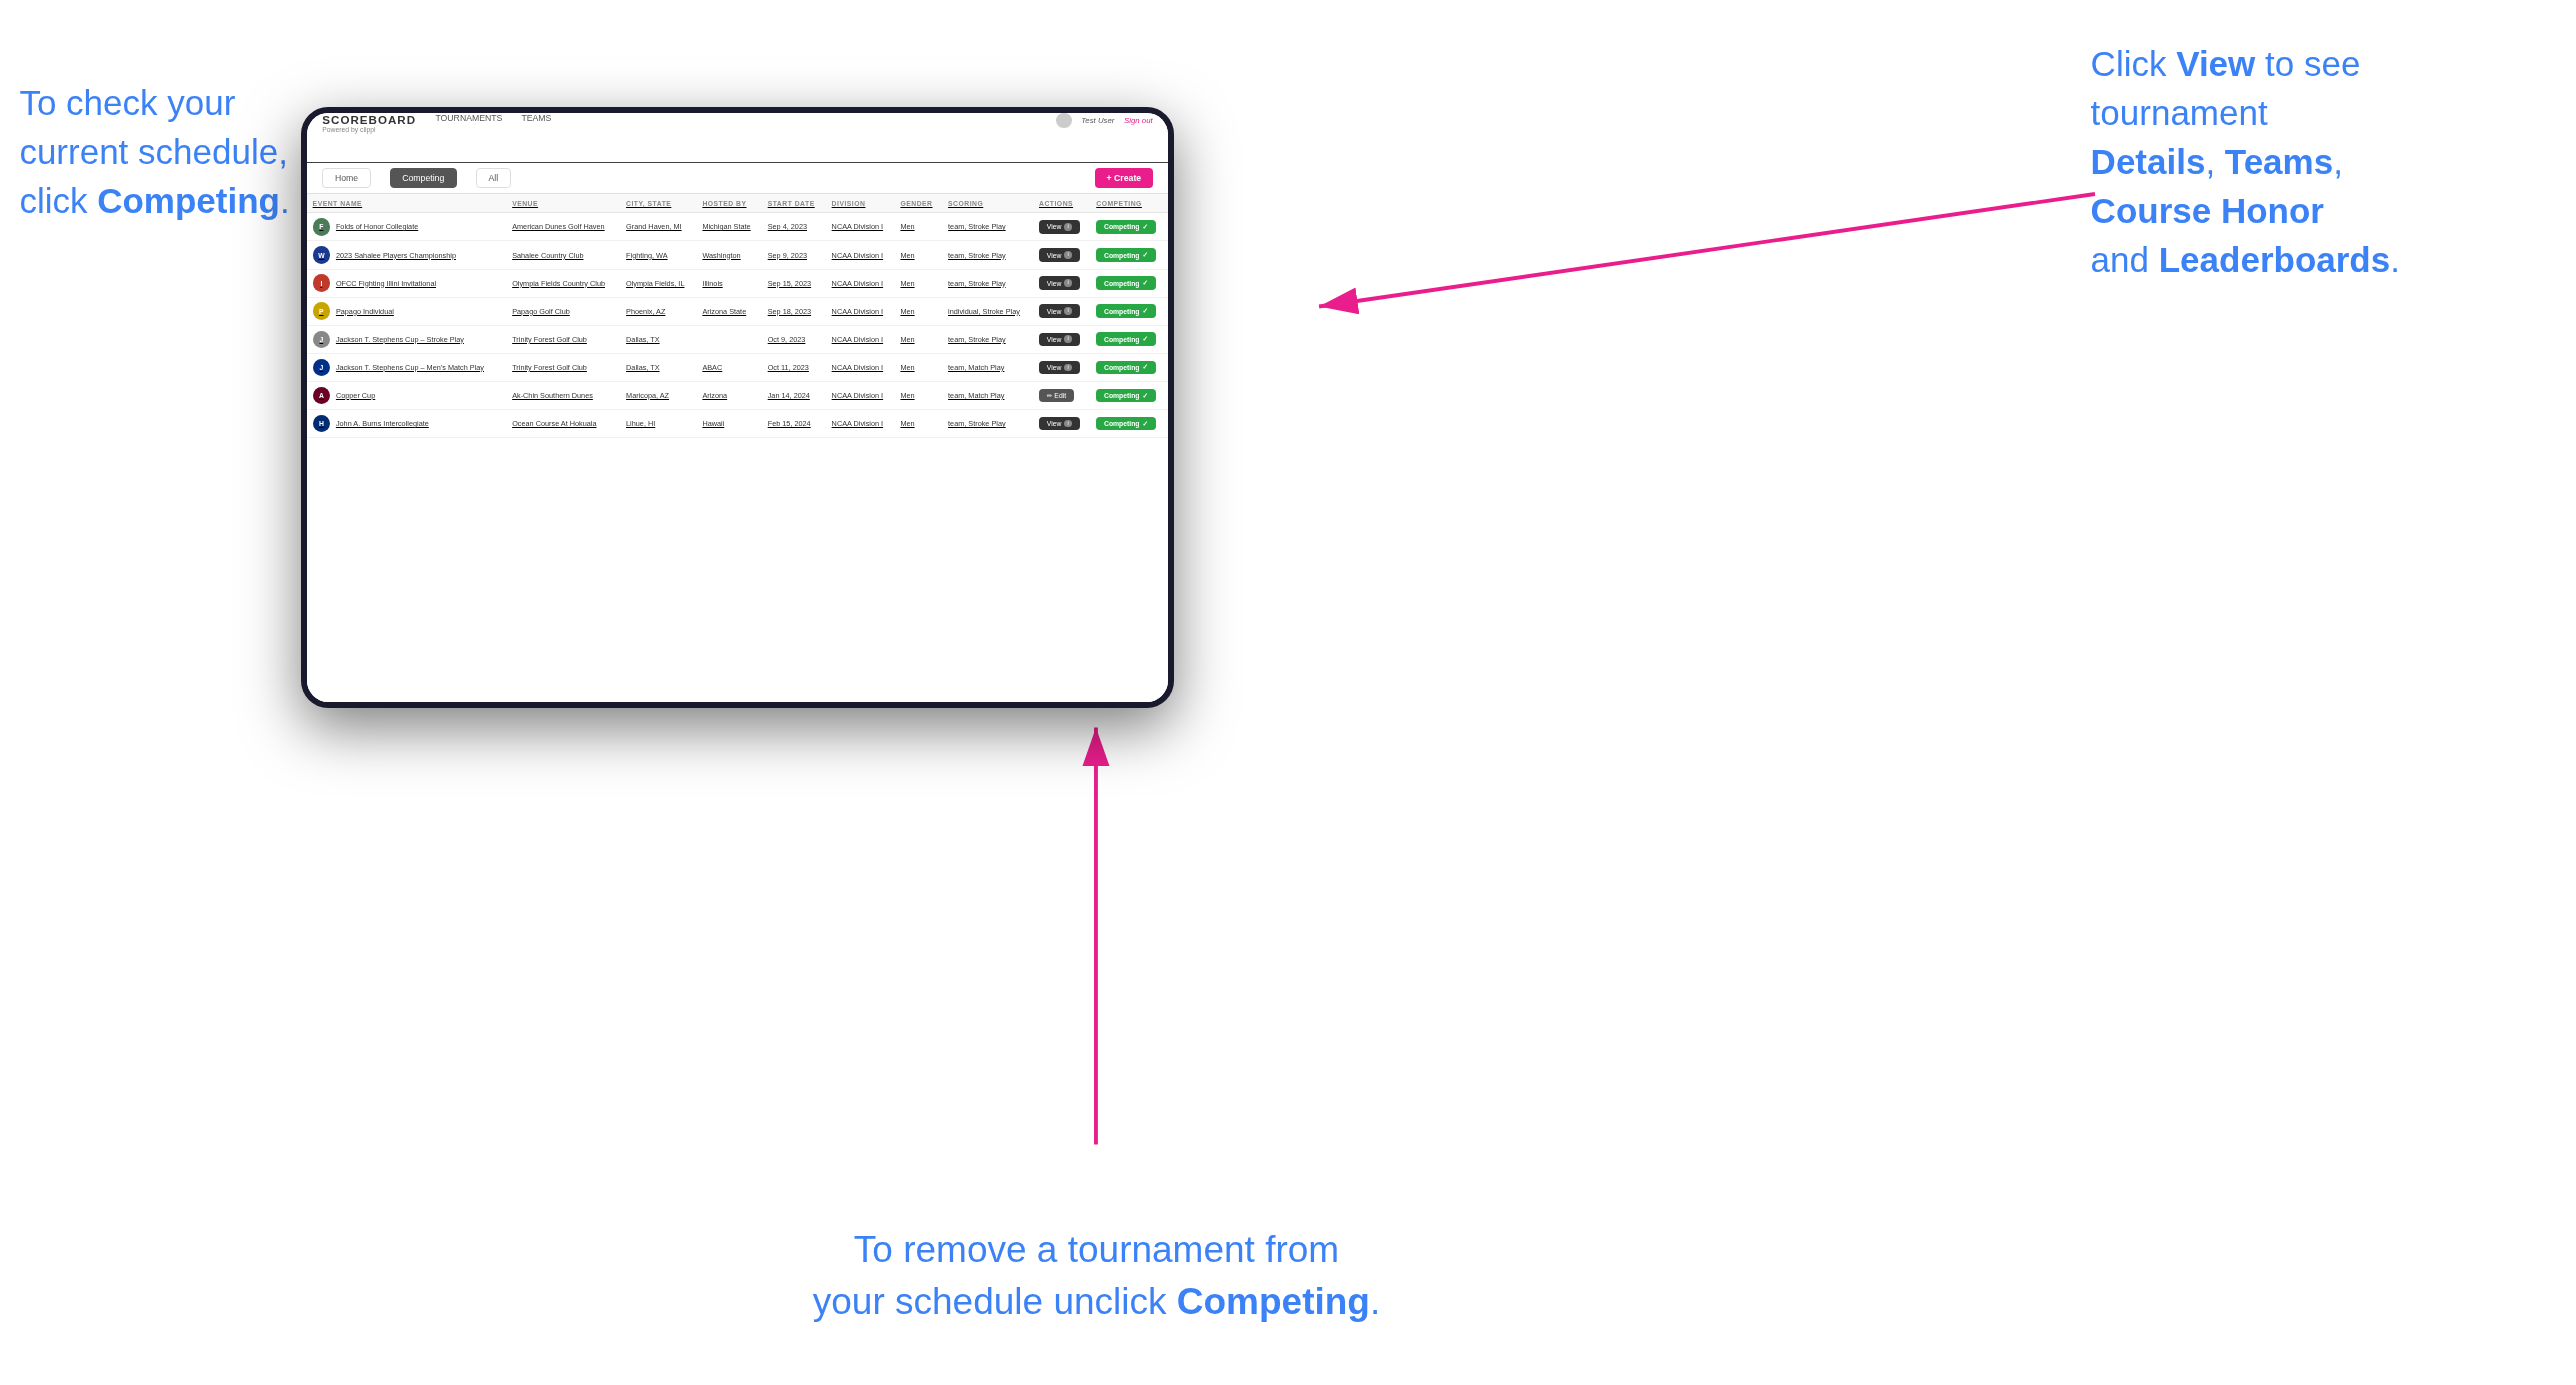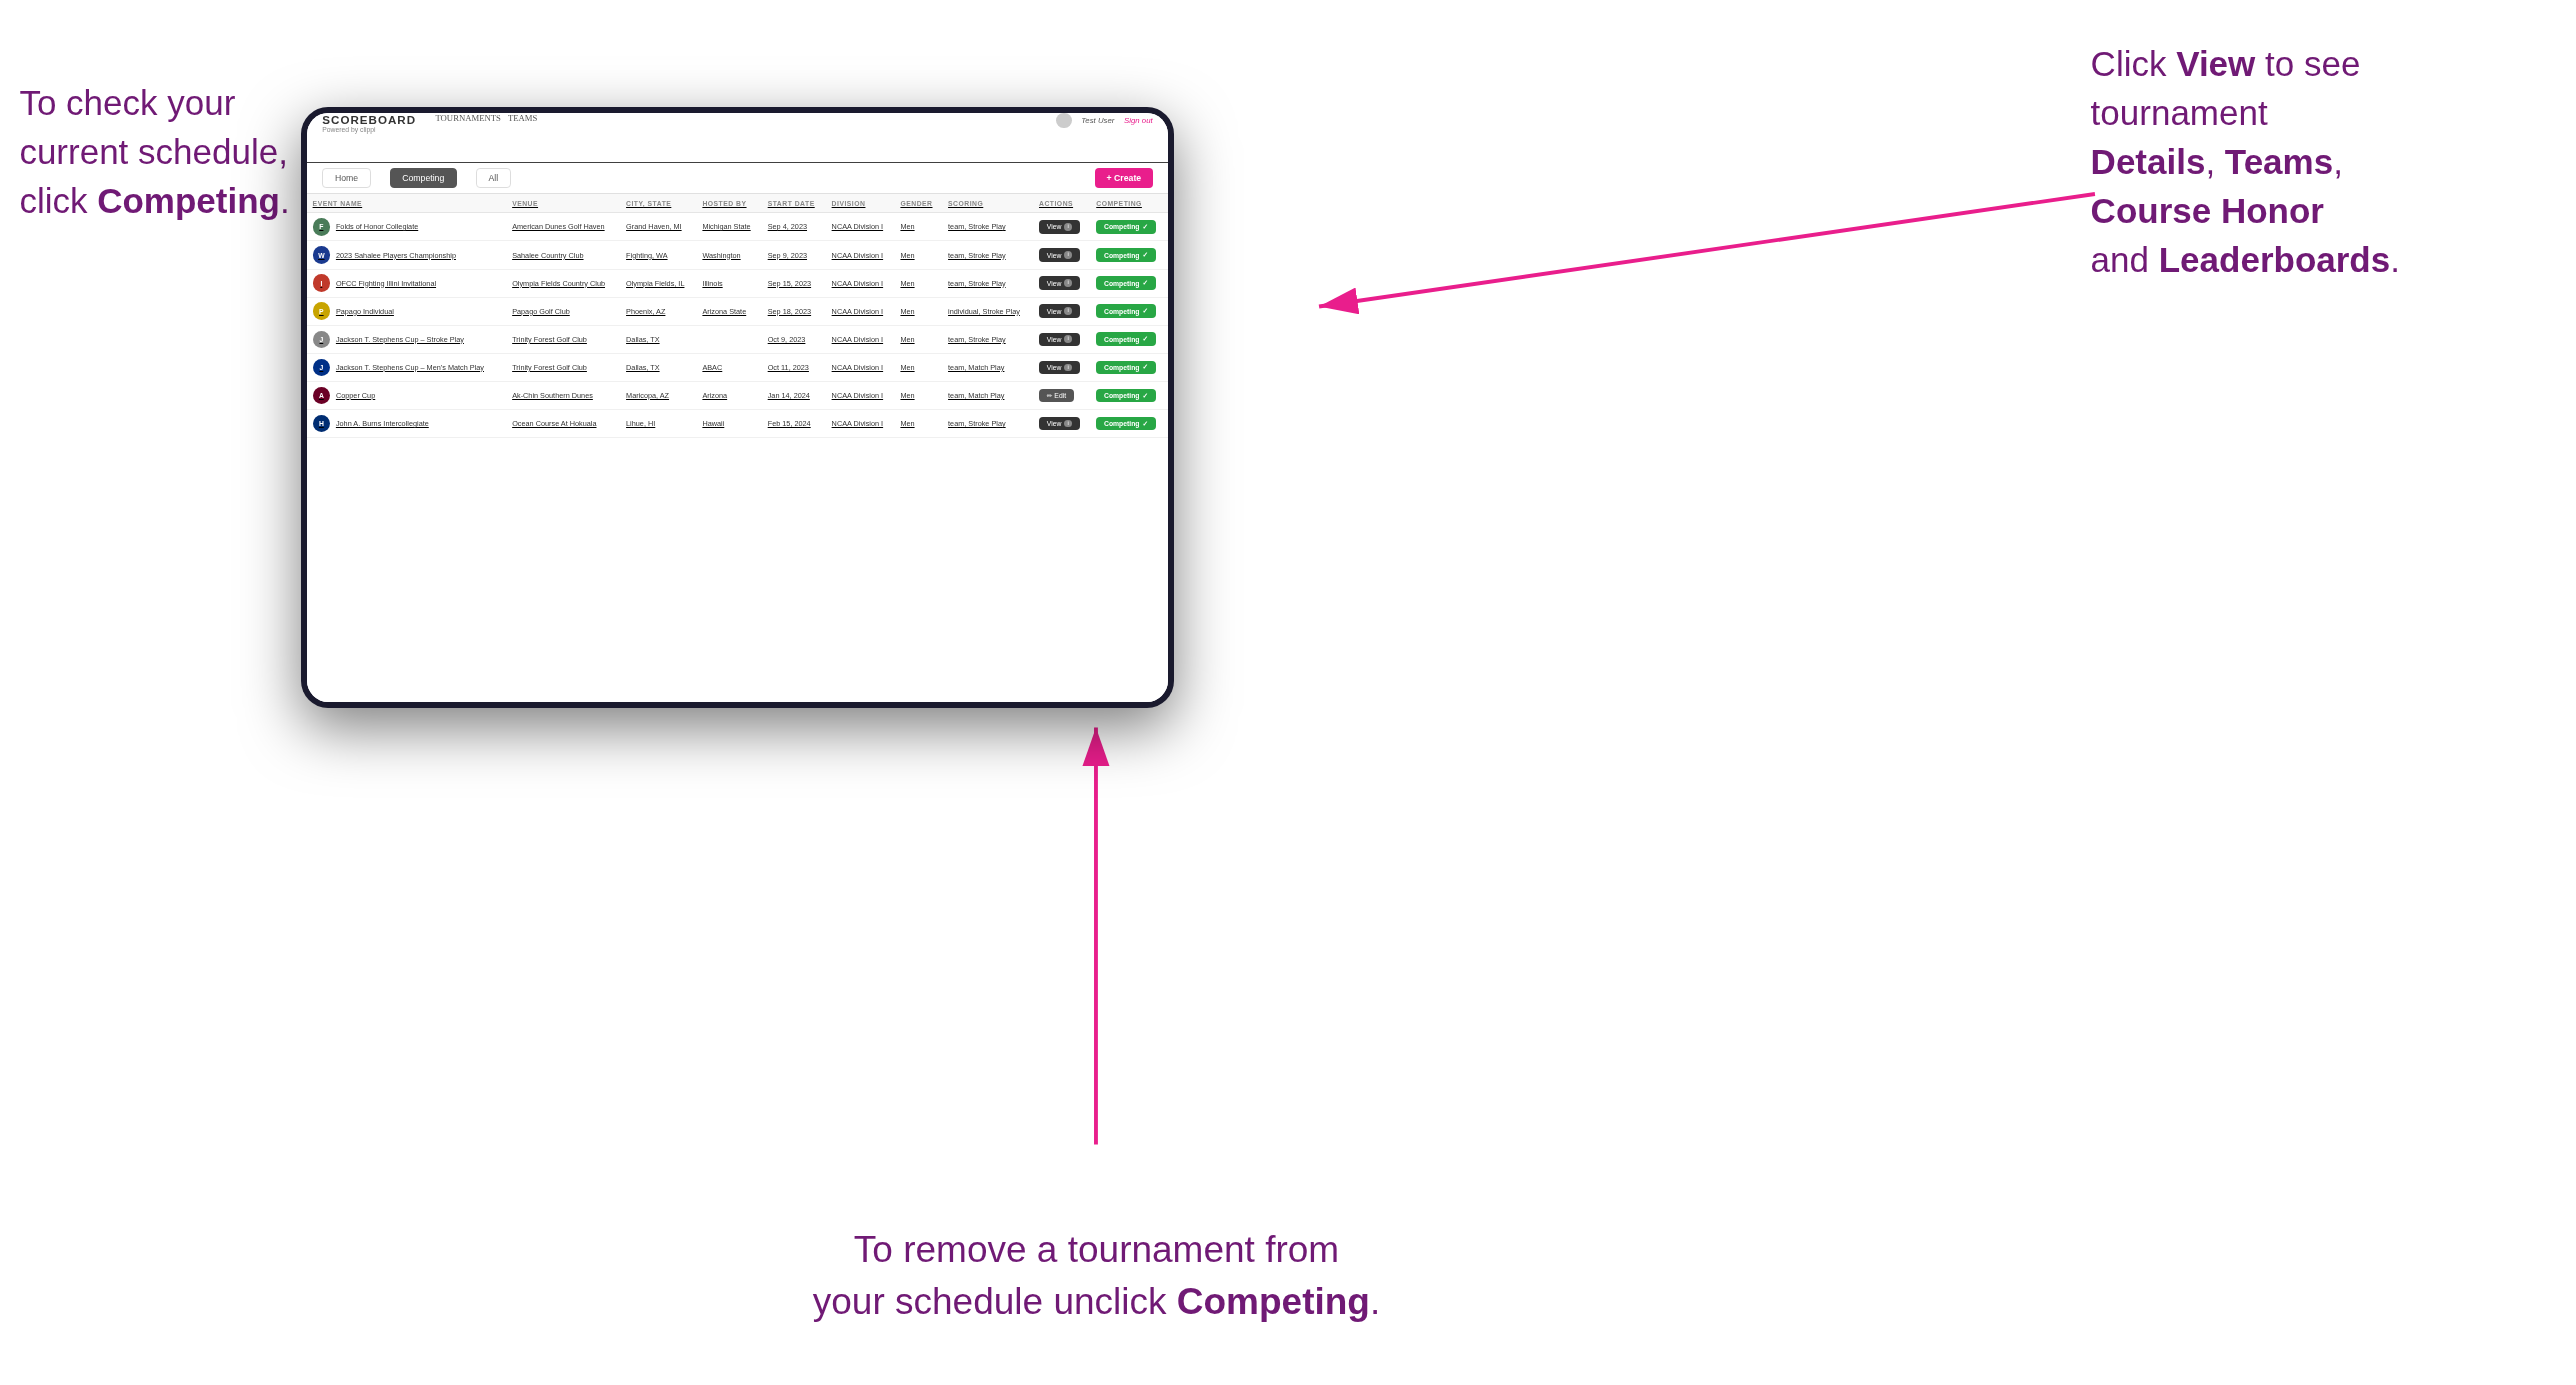--- a/index.html
+++ b/index.html
@@ -10,21 +10,21 @@
       height: 1386px;
       position: relative;
       overflow: hidden;
     }
 
     
     .annotation {
       position: absolute;
       font-size: 35px;
       line-height: 1.4;
-      color: #701a75;
+      color: #3b82f6;
     }
     .annotation strong { font-weight: 800; }
 
     .annotation-top-left {
       top: 78px;
       left: 19.4px;
       width: 369px;
     }
     .annotation-top-right {
       top: 39px;
@@ -98,23 +98,22 @@
       font-weight: 900;
       color: #333;
       letter-spacing: 1px;
     }
     .scoreboard-logo .logo-sub {
       font-size: 6.8px;
       color: #888;
     }
     .nav-links {
       display: flex;
-      gap: 7px;
+      gap: 19px;
       flex: 1;
-      font-family: Liberation Serif, serif;
     }
     .nav-link {
       font-size: 8.7px;
       color: #555;
       cursor: pointer;
       font-weight: 500;
     }
     .topnav-right {
       display: flex;
       align-items: center;

